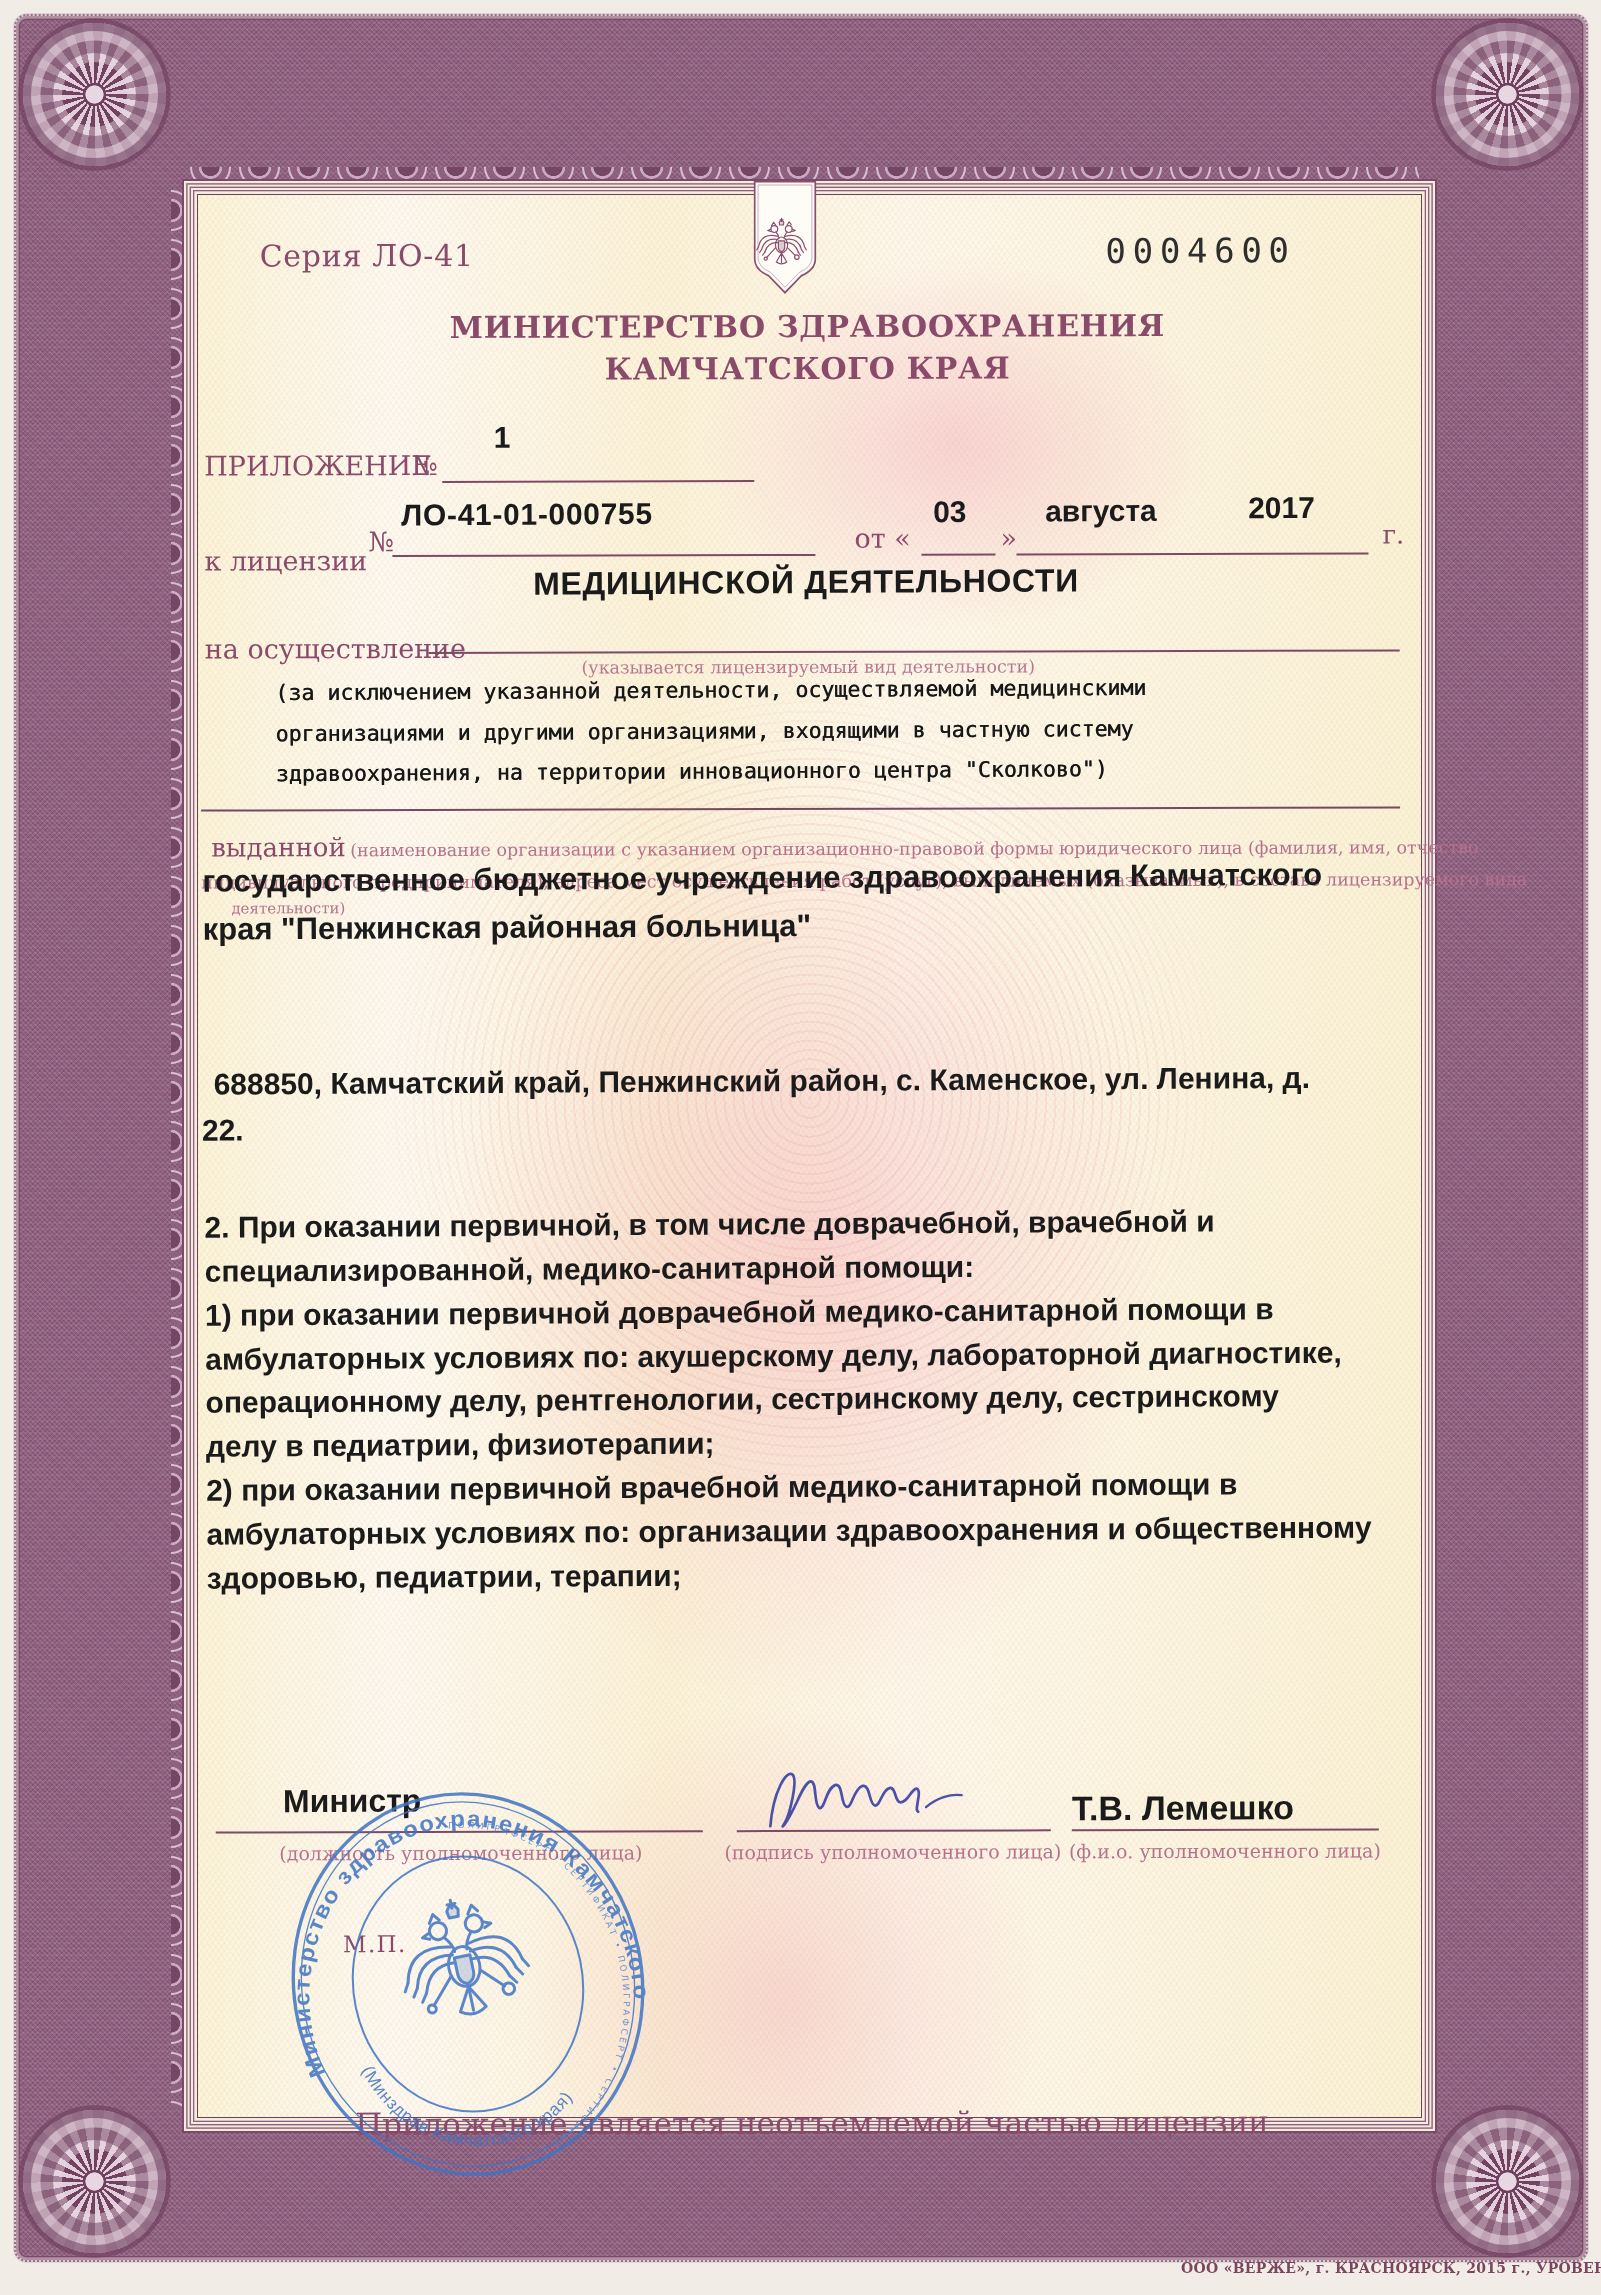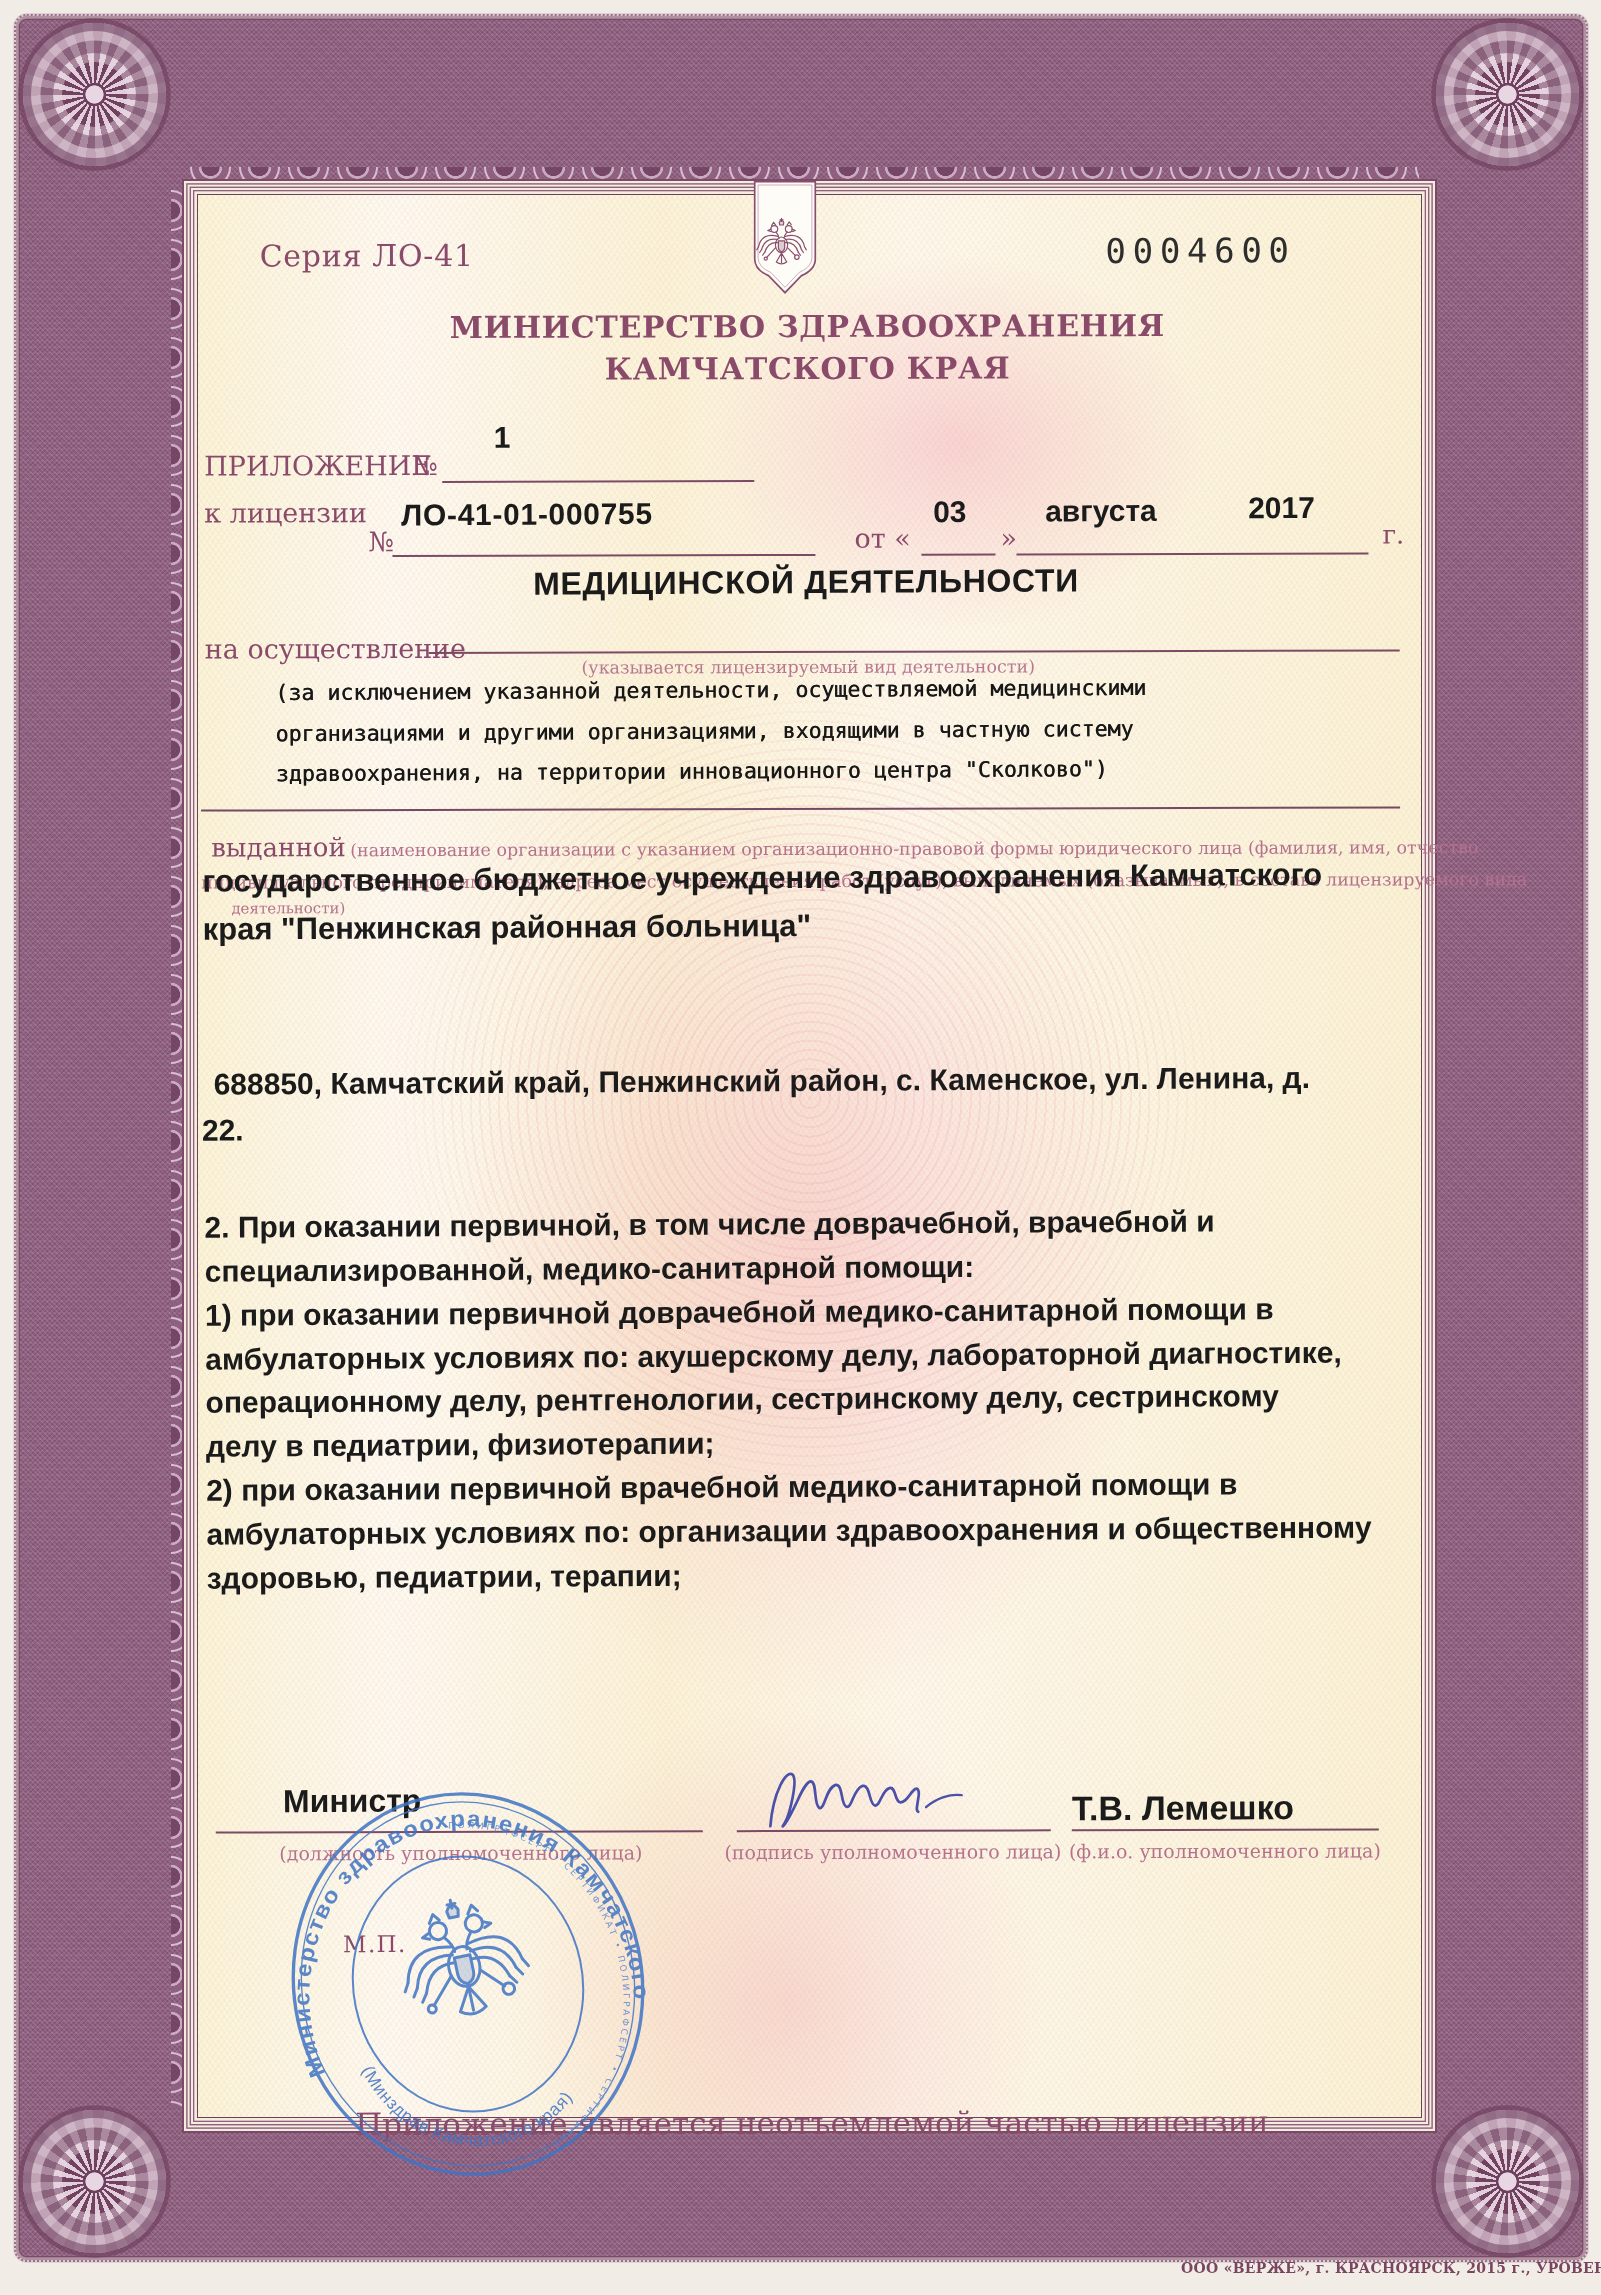--- a/index.html
+++ b/index.html
@@ -79,21 +79,21 @@
   .series { left:262px; top:237px; font-size:30px; letter-spacing:0.7px; }
   .number { left:1111px; top:233px; font-size:34px; letter-spacing:6.7px; color:#2e2e2e; }
   .title1 { top:309px; font-size:30px; font-weight:bold; letter-spacing:0.7px; }
   .title2 { top:351px; font-size:30px; font-weight:bold; letter-spacing:0.7px; }
 
   .lbl-attach { left:206px; top:449px; font-size:27px; }
   .lbl-attach-no { left:414px; top:449px; font-size:27px; }
   .val-attach { left:498px; top:419px; font-size:30px; }
   .ul-attach { left:444px; top:480px; width:312px; }
 
-  .lbl-lic { left:206px; top:496px; font-size:27px; }
+  .lbl-lic { left:206px; top:544px; font-size:27px; }
   .lbl-lic-no { left:370px; top:525px; font-size:27px; }
   .val-lic { left:405px; top:496px; font-size:30px; letter-spacing:0.7px; }
   .ul-lic { left:394px; top:554px; width:423px; }
   .lbl-ot { left:856px; top:523px; font-size:27px; }
   .ul-day { left:923px; top:554px; width:74px; }
   .val-day { left:937px; top:496px; font-size:30px; }
   .lbl-quote { left:1002px; top:523px; font-size:27px; }
   .ul-month { left:1018px; top:554px; width:352px; }
   .val-month { left:1049px; top:496px; font-size:30px; }
   .val-year { left:1252px; top:494px; font-size:30px;text-align:right; }

